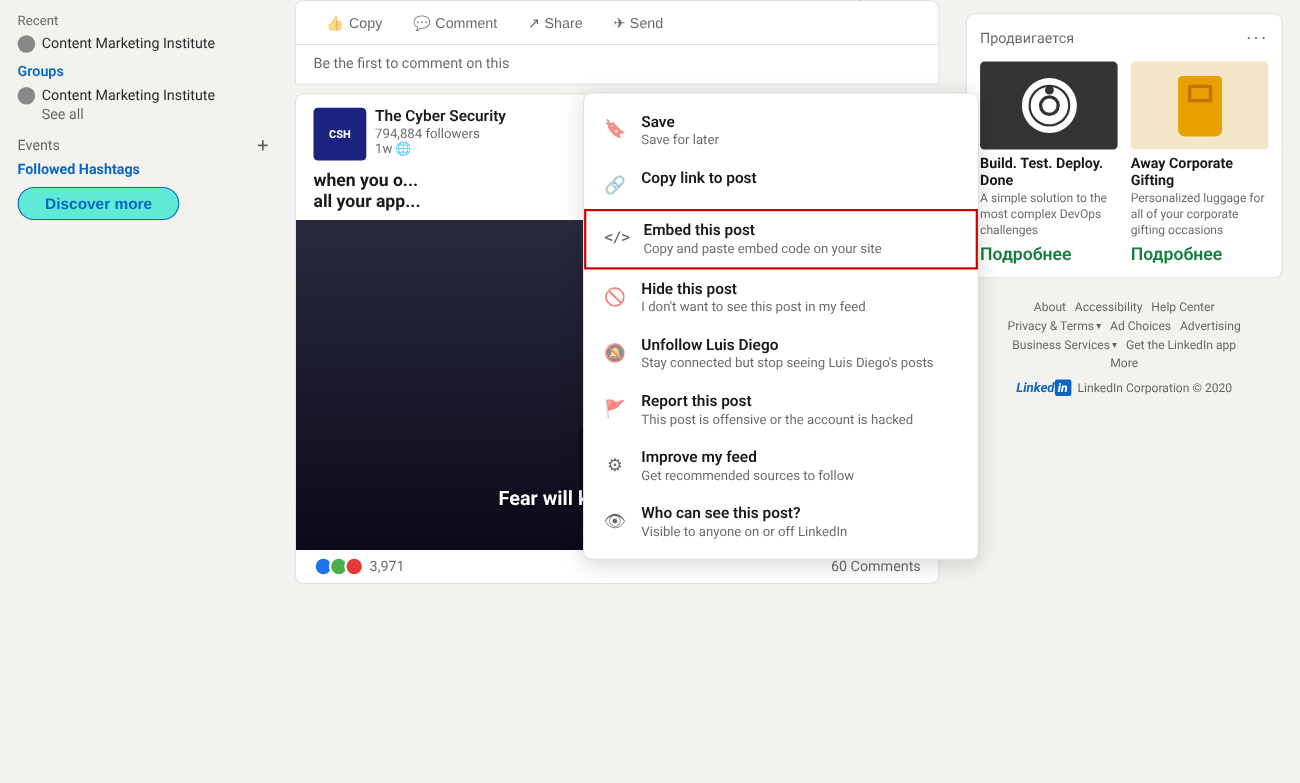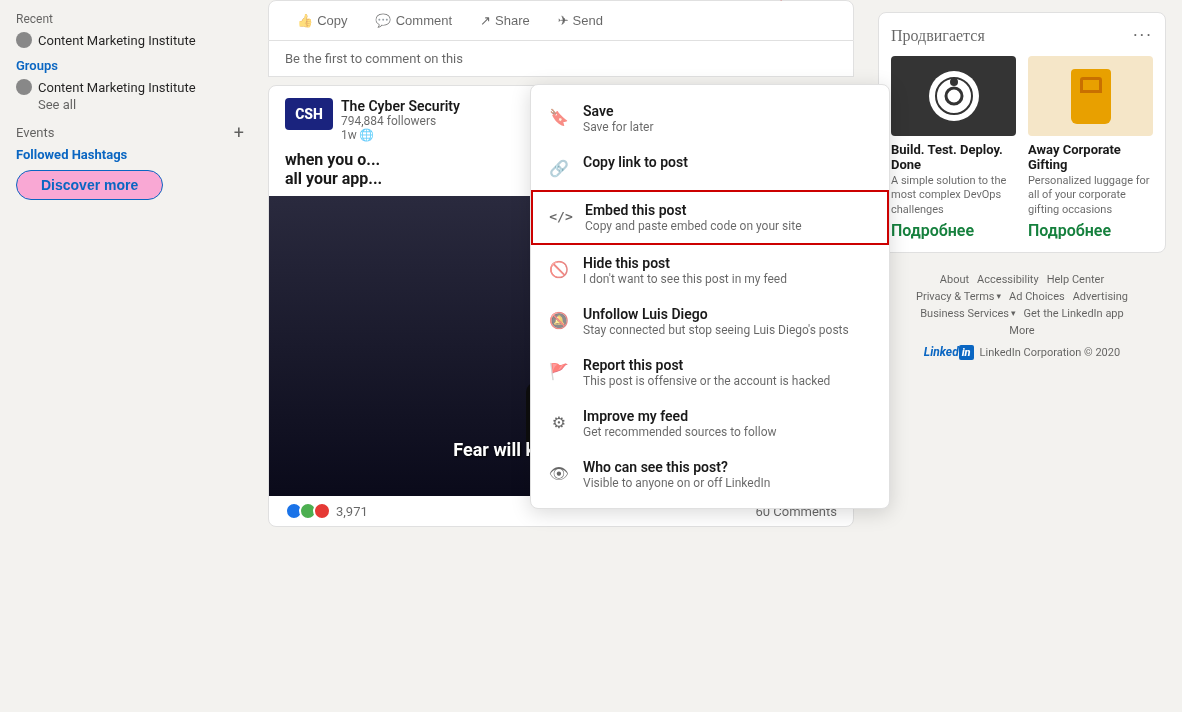--- a/index.html
+++ b/index.html
@@ -76,21 +76,21 @@
       color: #0a66c2;
       font-size: 13px;
       font-weight: 700;
       cursor: pointer;
       display: block;
       margin-bottom: 0;
     }
     .discover-more-btn {
       display: block;
       text-align: center;
-      background: #f9a8d4;
+      background: #5eead4;
       border: 1px solid #0a66c2;
       color: #0a66c2;
       border-radius: 16px;
       padding: 6px 24px;
       font-size: 14px;
       font-weight: 600;
       cursor: pointer;
       margin-top: 8px;
     }
 
@@ -144,24 +144,24 @@
     }
     .post-header {
       padding: 12px 16px 8px 16px;
       display: flex;
       justify-content: space-between;
       align-items: flex-start;
     }
     .csh-logo {
       background: #1a237e;
       color: white;
-      font-size: 14px;
+      font-size: 10px;
       font-weight: 800;
       width: 48px;
-      height: 32px;
+      height: 48px;
       border-radius: 4px;
       display: flex;
       align-items: center;
       justify-content: center;
     }
     .post-info { flex: 1; }
     .post-author-name {
       font-size: 14px;
       font-weight: 600;
       color: rgba(0,0,0,0.9);
@@ -295,23 +295,22 @@
       padding: 12px;
       margin-bottom: 12px;
     }
     .promo-header {
       display: flex;
       justify-content: space-between;
       align-items: center;
       margin-bottom: 10px;
     }
     .promo-title {
-      font-size: 16px;
-      color: rgba(0,0,0,0.6);
-      font-family: Liberation Serif, serif;
+      font-size: 13px;
+      color: rgba(0,0,0,0.6);
     }
     .promo-more-btn {
       font-size: 18px;
       color: rgba(0,0,0,0.6);
       cursor: pointer;
       letter-spacing: 2px;
     }
     .promo-items {
       display: flex;
       gap: 12px;

